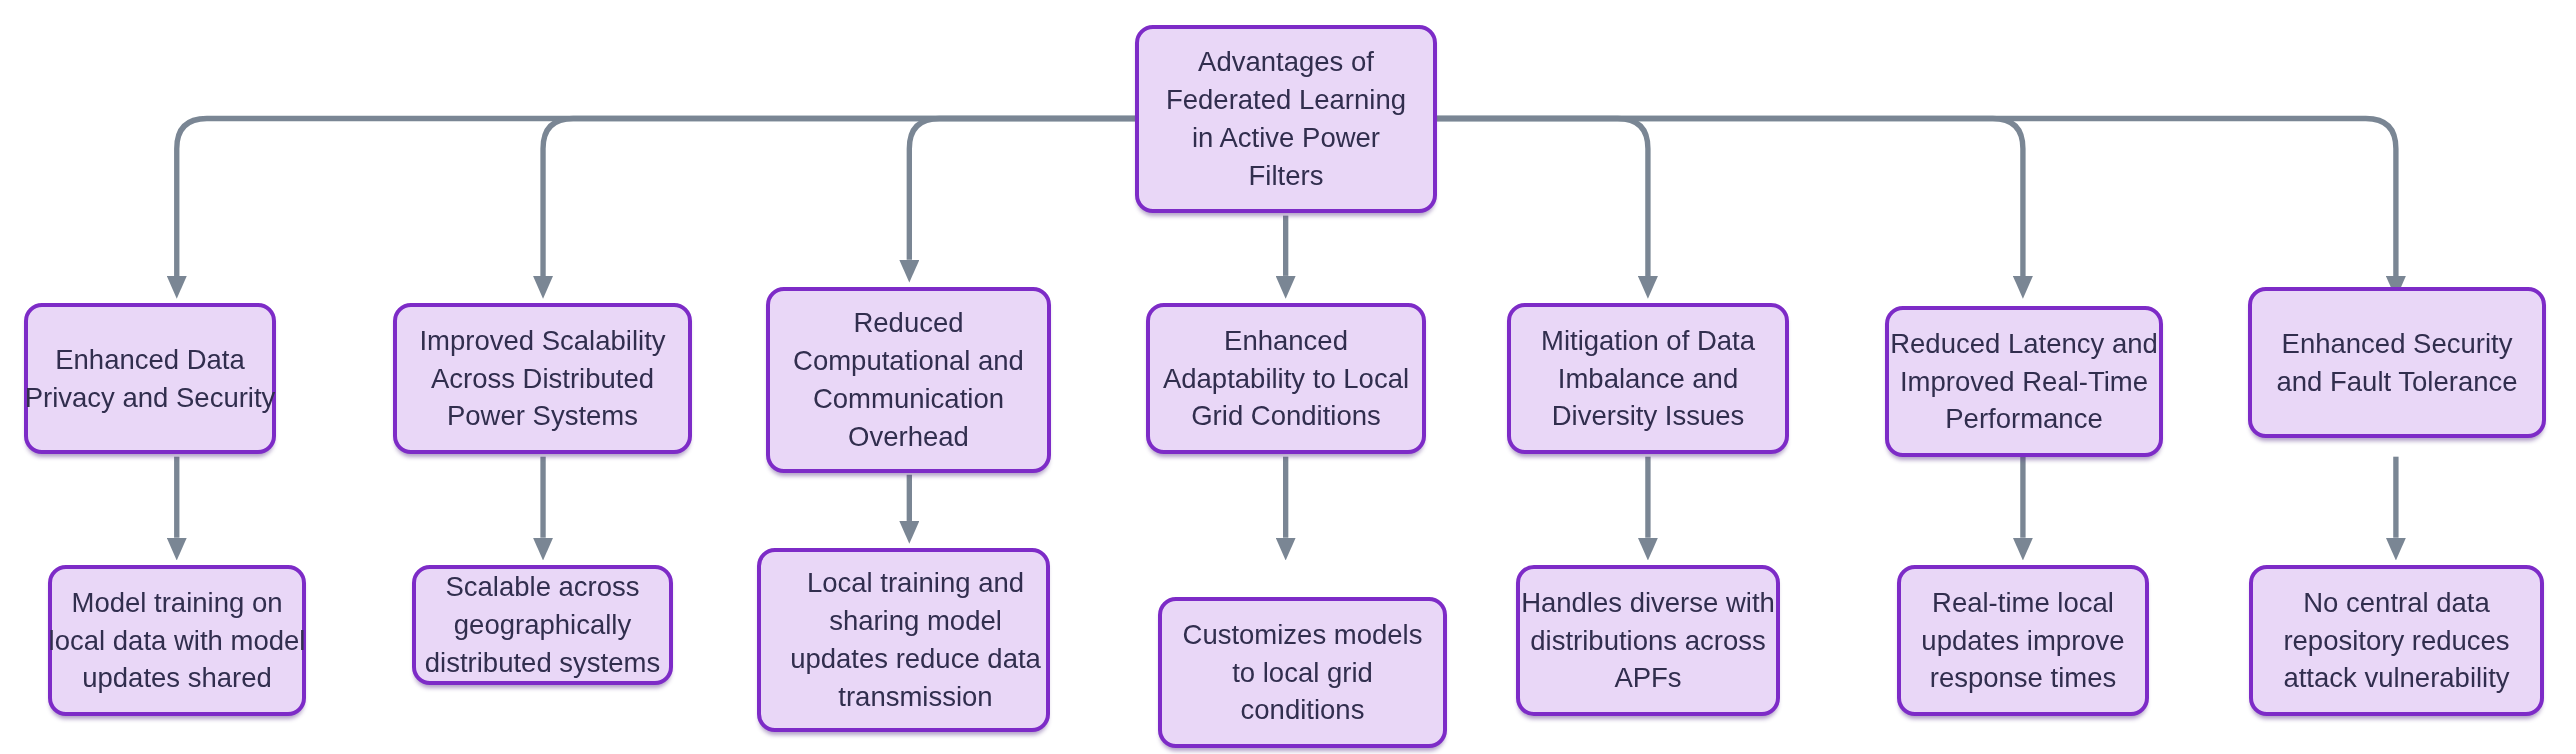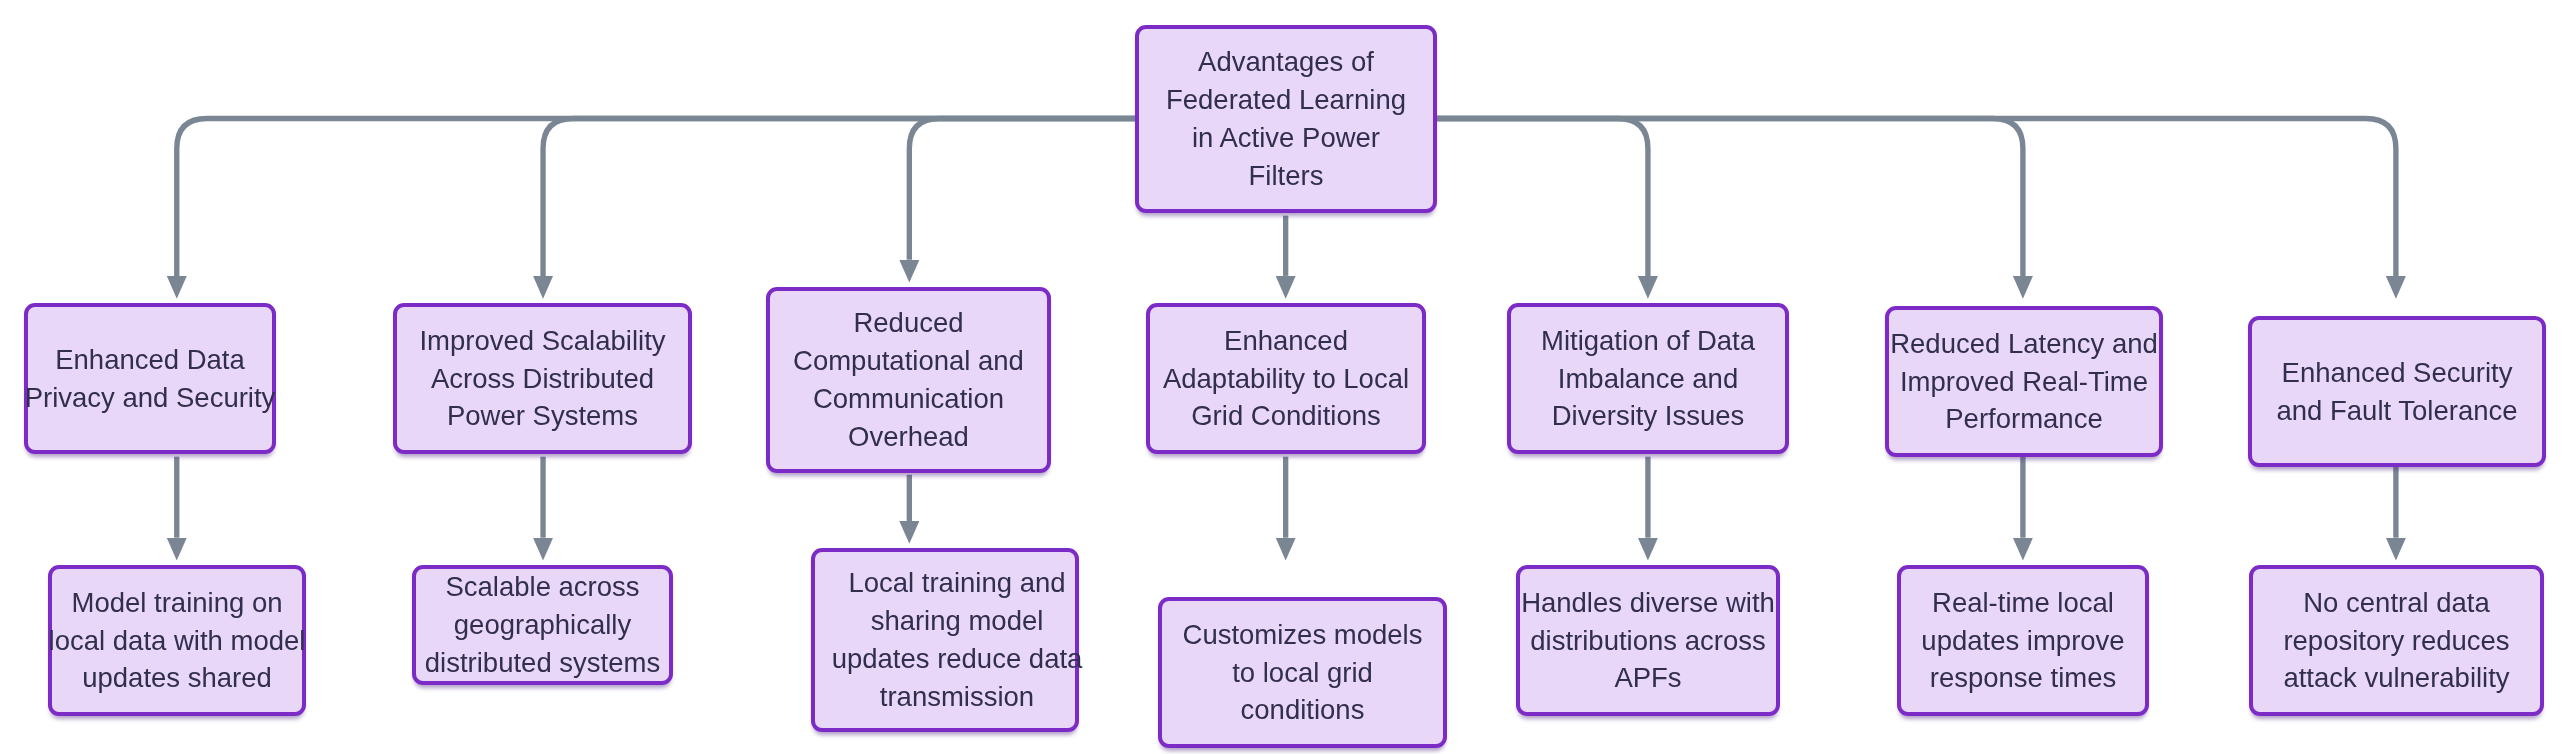--- a/index.html
+++ b/index.html
@@ -24,21 +24,21 @@
   .edge {
     fill: none;
     stroke: #7a8694;
     stroke-width: 8;
   }
   .node {
     position: absolute;
     box-sizing: border-box;
     background: #e9d7f7;
     border: 4px solid #7d2bc7;
-    border-radius: 11px;
+    border-radius: 18px;
     box-shadow: 0 4.7px 4.7px -2px rgba(83, 45, 131, 0.45);
     display: flex;
     align-items: center;
     justify-content: center;
     text-align: center;
     white-space: pre;
     font-size: 27.5px;
     line-height: 1.38;
     font-weight: 500;
     color: #312e4e;
@@ -89,30 +89,30 @@
 Overhead</div>
   <div class="node" style="left:1146px; top:303px; width:280px; height:151px;">Enhanced
 Adaptability to Local
 Grid Conditions</div>
   <div class="node" style="left:1507px; top:303px; width:282px; height:151px;">Mitigation of Data
 Imbalance and
 Diversity Issues</div>
   <div class="node" style="left:1885px; top:306px; width:278px; height:151px;">Reduced Latency and
 Improved Real-Time
 Performance</div>
-  <div class="node" style="left:2248px; top:316px; width:298px; height:151px;">Enhanced Security
+  <div class="node" style="left:2248px; top:287px; width:298px; height:151px;">Enhanced Security
 and Fault Tolerance</div>
 
   <div class="node" style="left:48px;   top:565px; width:258px; height:151px;">Model training on
 local data with model
 updates shared</div>
   <div class="node" style="left:412px;  top:565px; width:261px; height:120px;">Scalable across
 geographically
 distributed systems</div>
-  <div class="node" style="left:811px; top:548px; width:268px; height:184px;padding-left:24px;">Local training and
+  <div class="node" style="left:757px; top:548px; width:293px; height:184px;padding-left:24px;">Local training and
 sharing model
 updates reduce data
 transmission</div>
   <div class="node" style="left:1158px; top:565px; width:289px; height:151px;margin-top:32px;">Customizes models
 to local grid
 conditions</div>
   <div class="node" style="left:1516px; top:565px; width:264px; height:151px;">Handles diverse with
 distributions across
 APFs</div>
   <div class="node" style="left:1897px; top:565px; width:252px; height:151px;">Real-time local

